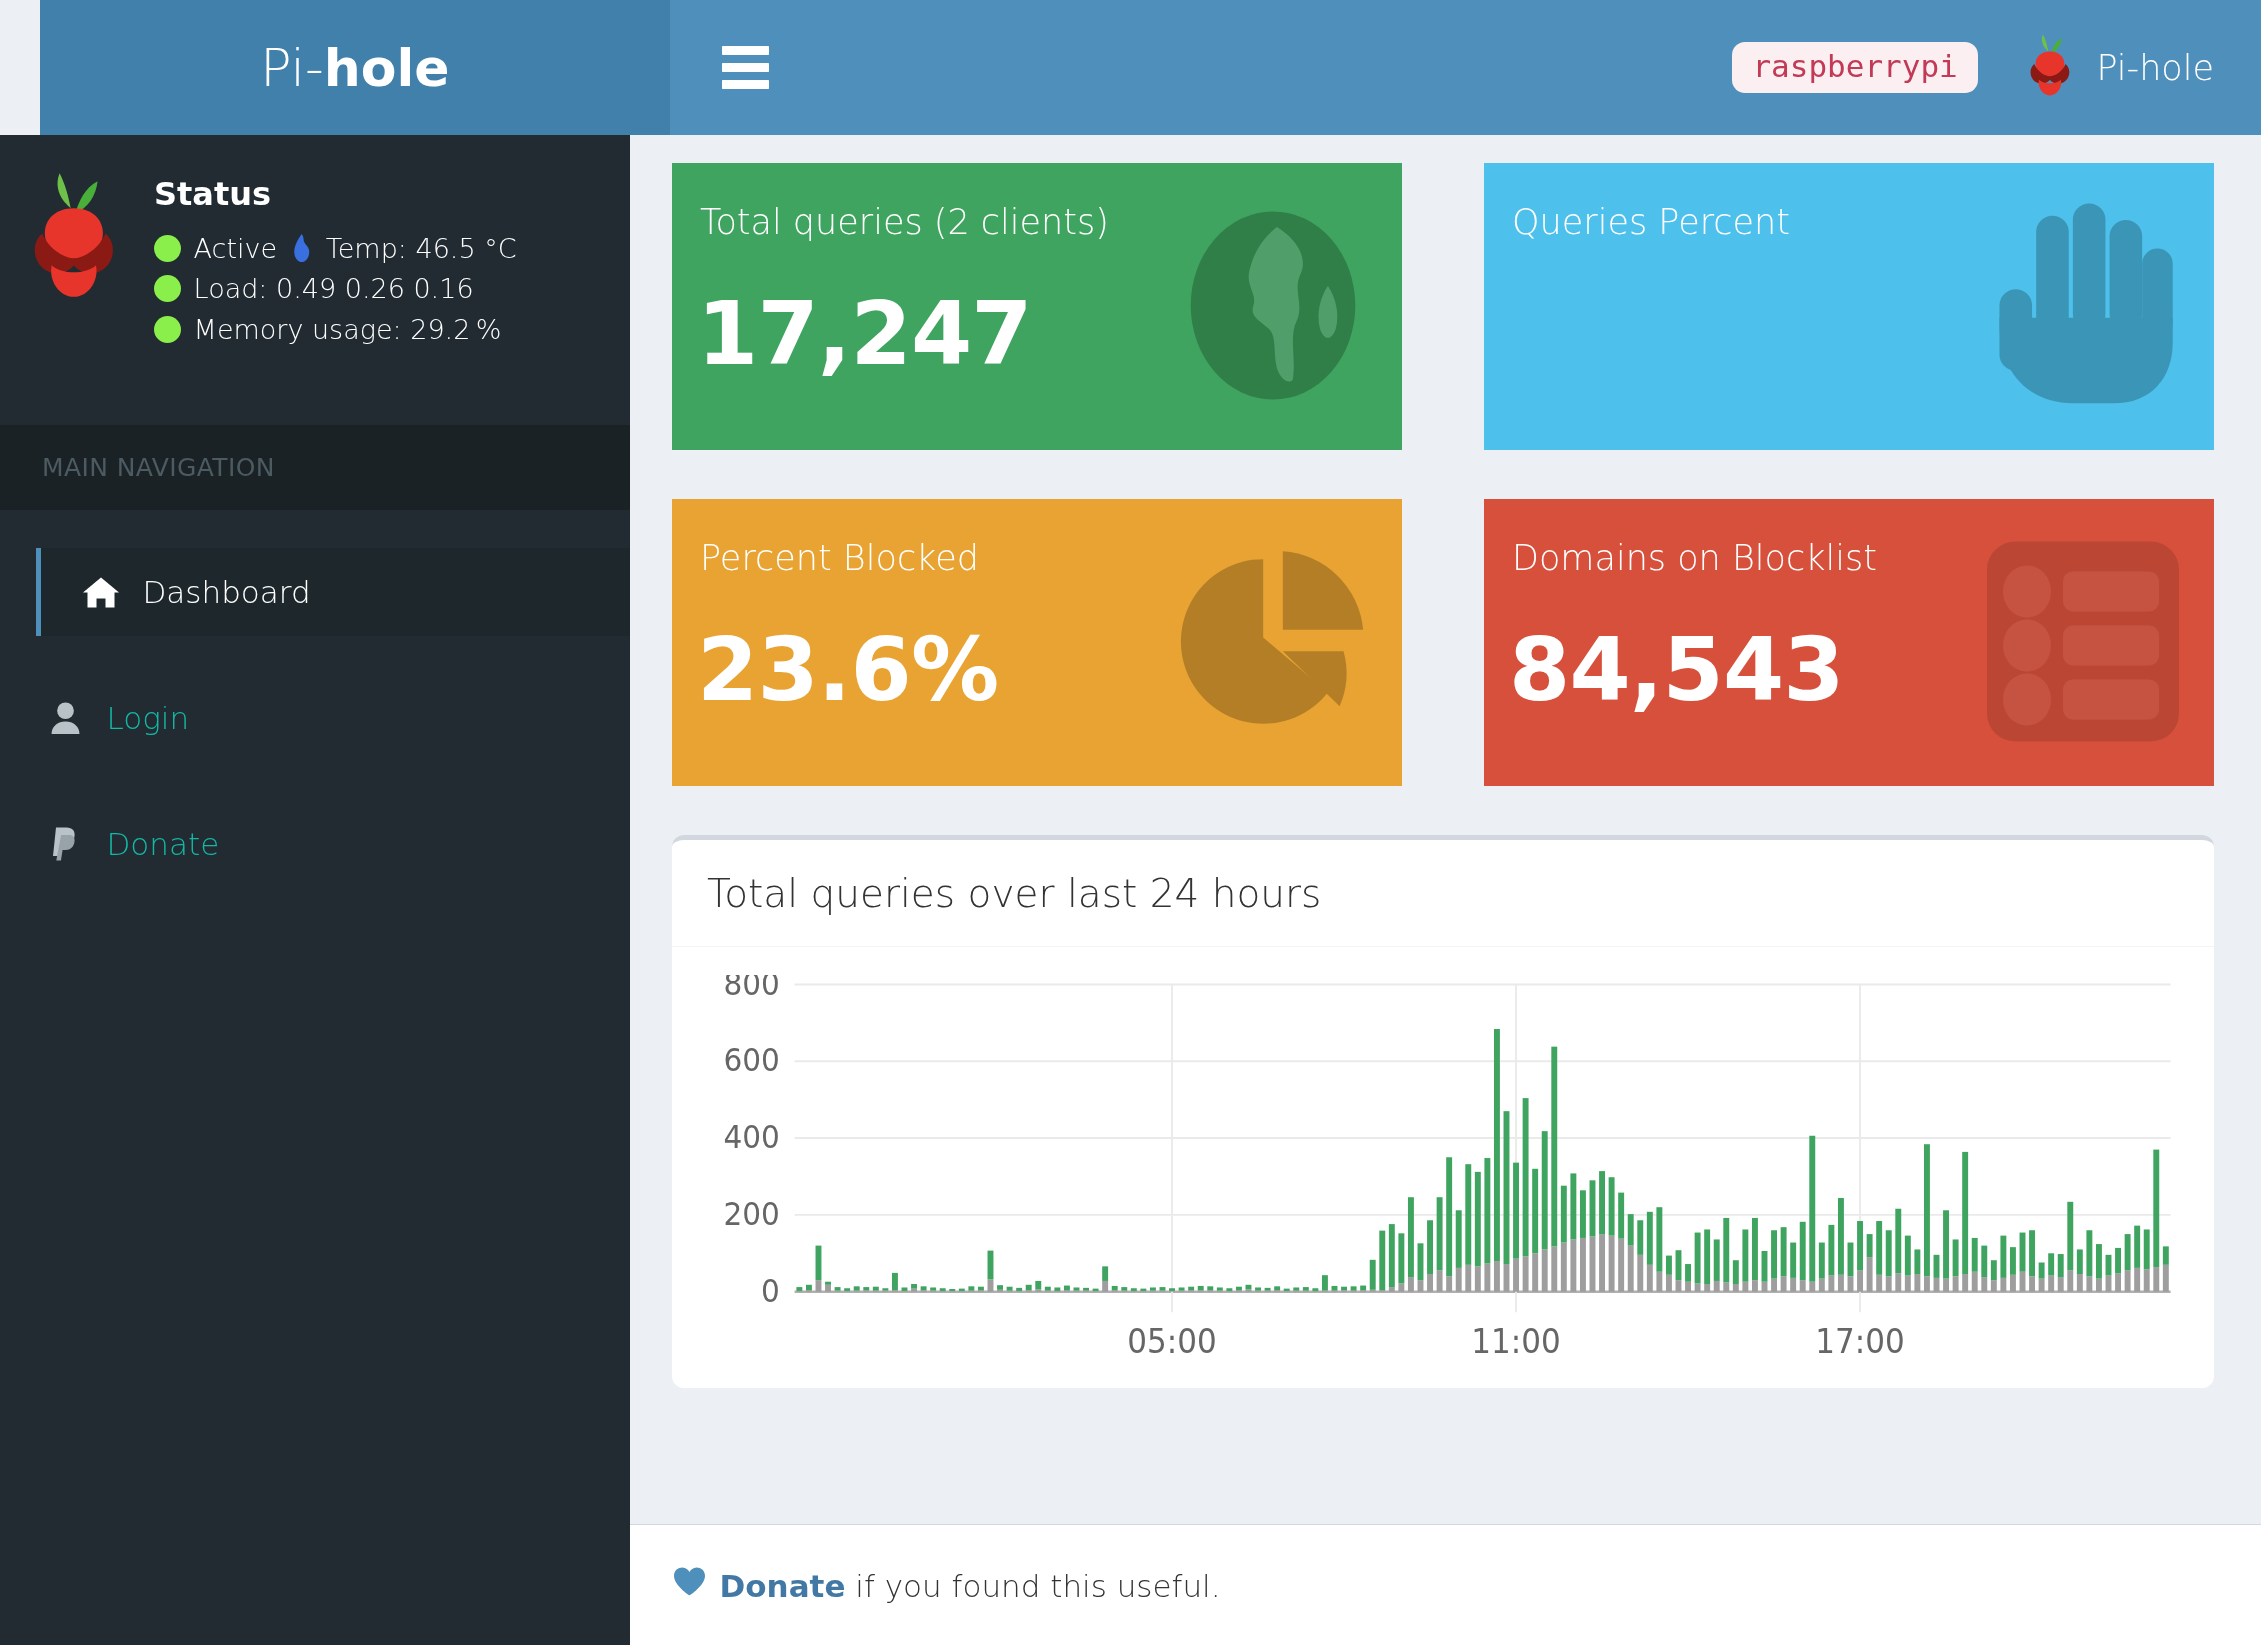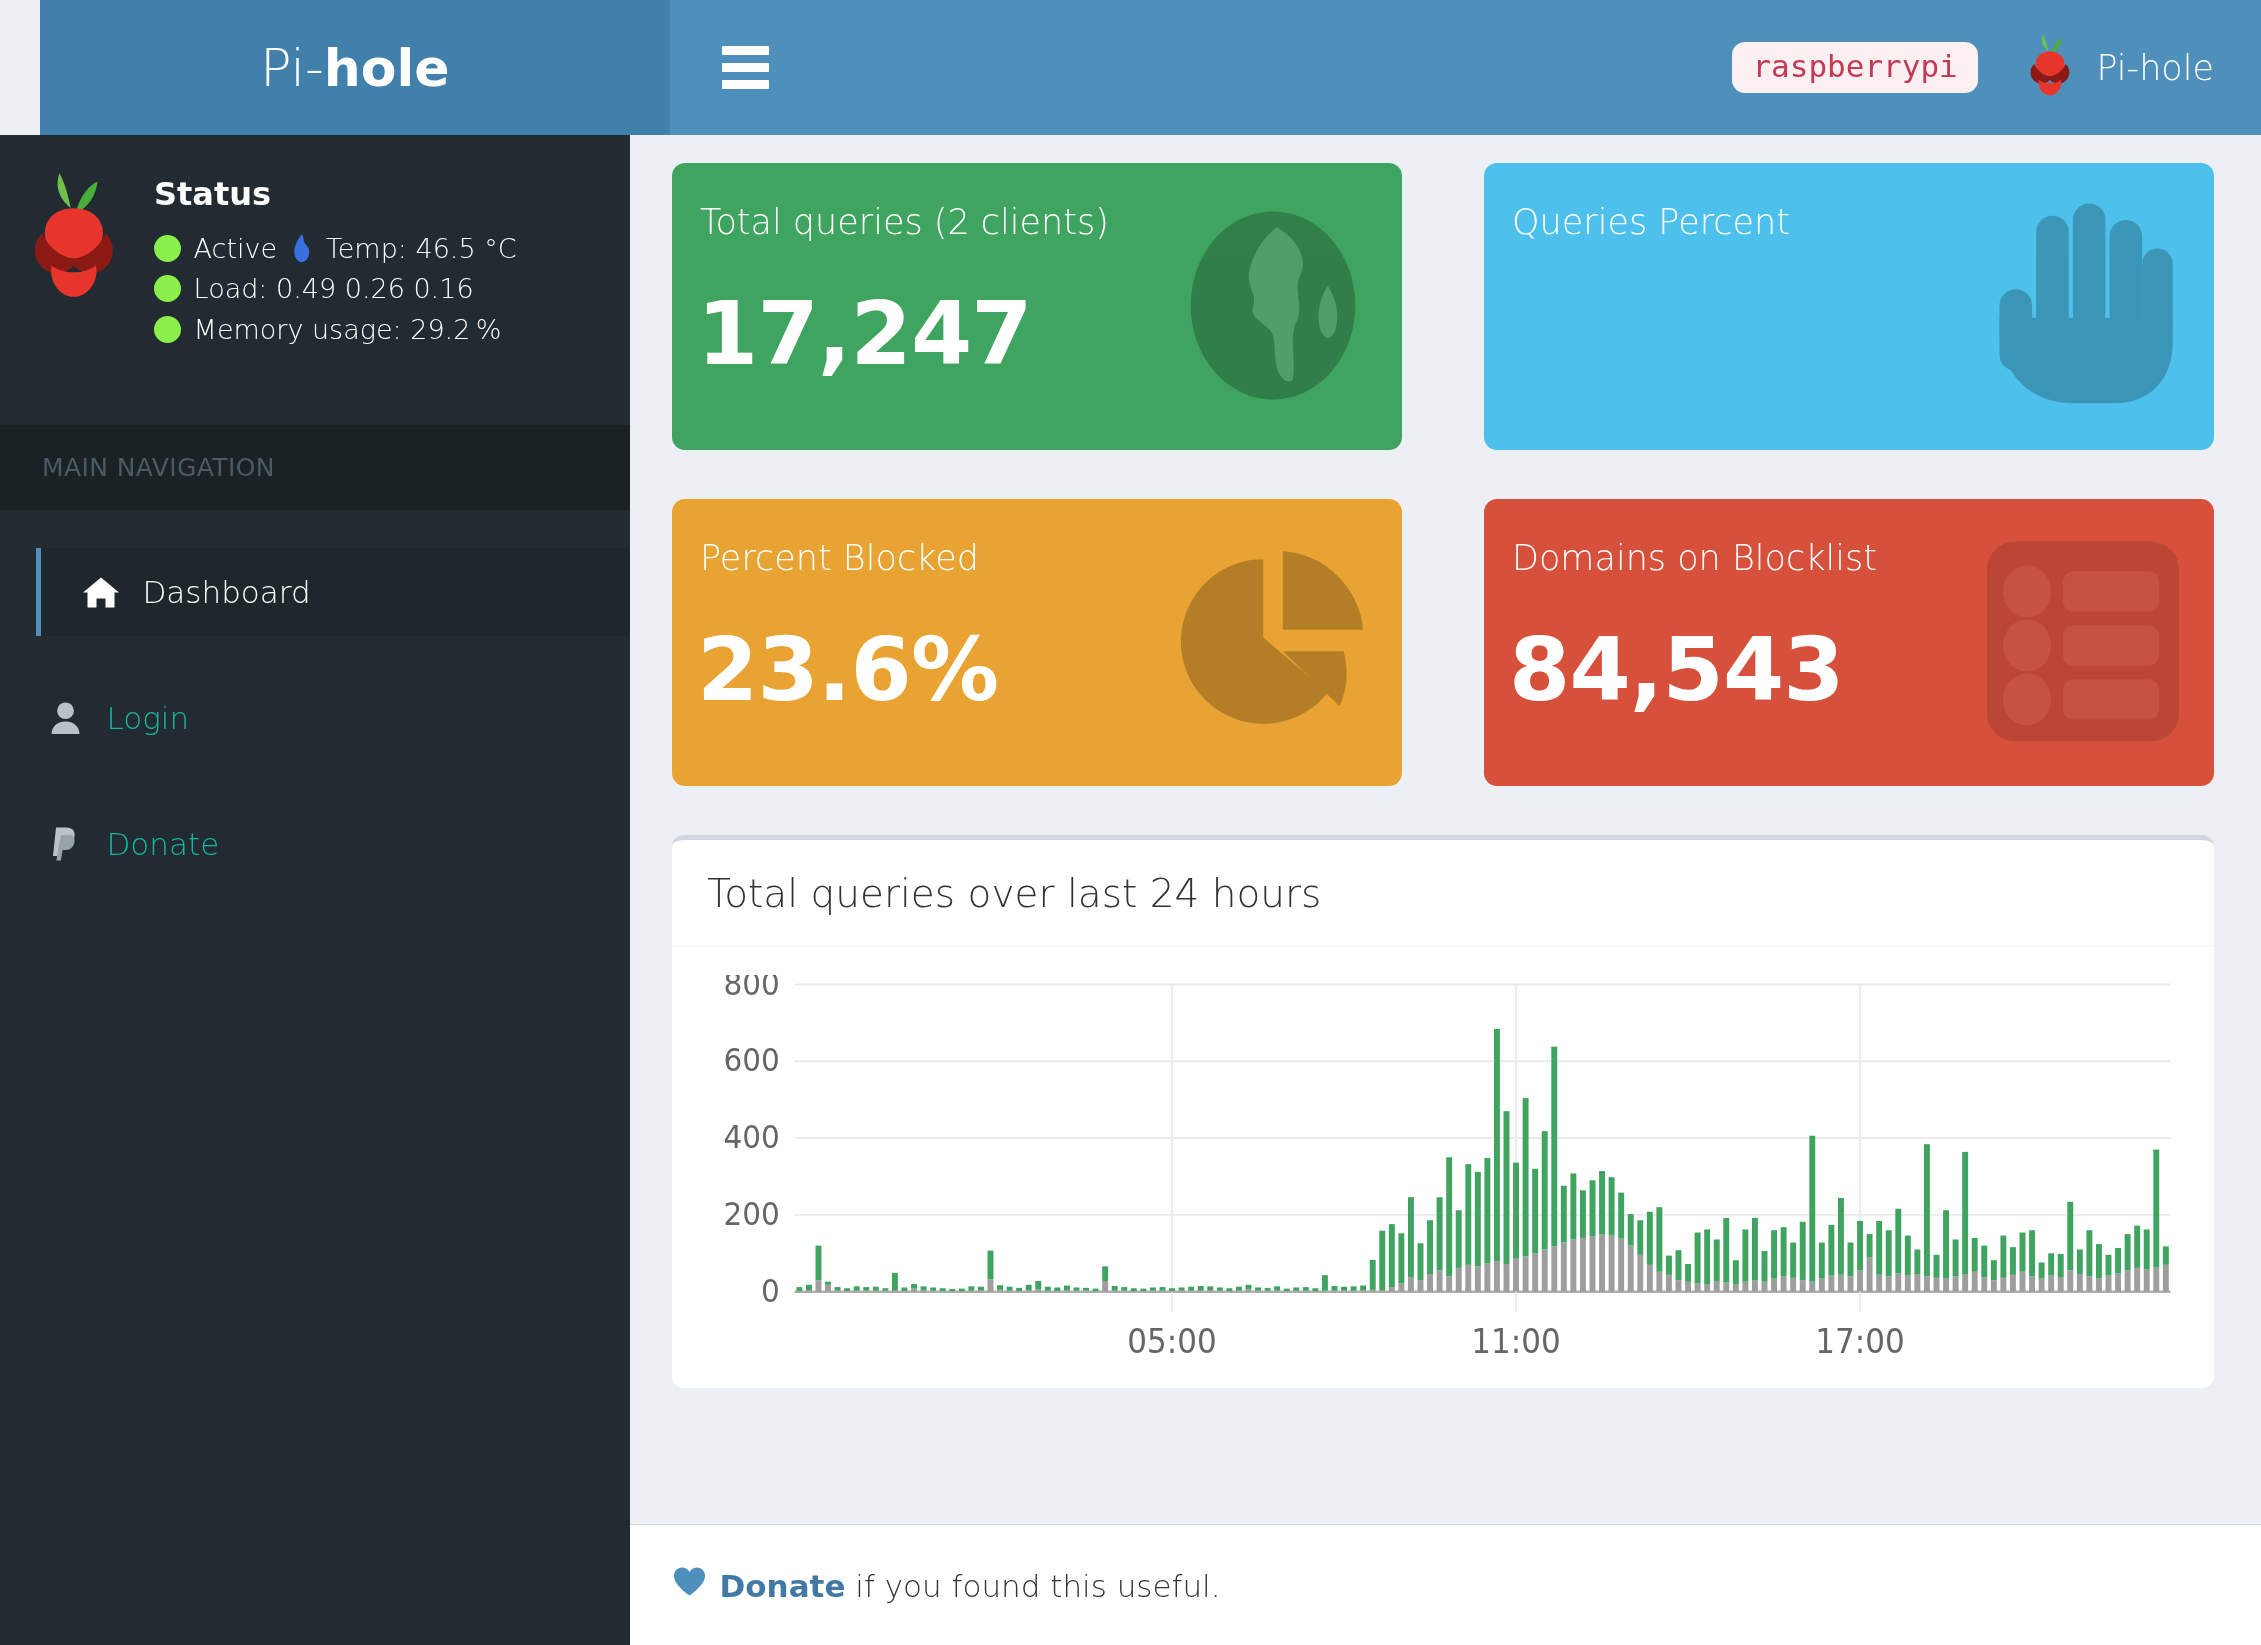--- a/index.html
+++ b/index.html
@@ -57,21 +57,21 @@
   }
   .nav-item.active { background: #1e282c; color: #fff; border-left-color: #4f8fbb; margin-left: 36px; }
   .nav-icon { width: 36px; height: 36px; display: flex; align-items: center; justify-content: center; flex: 0 0 36px; }
   .sidebar-fill { flex: 1; background: #212b31; }
 
   
   .main { flex: 1; display: flex; flex-direction: column; background: #ecf0f5; min-width: 0; }
   .content { flex: 1; padding: 28px 47px 0 42px; min-height: 0; }
   .cards { display: grid; grid-template-columns: 1fr 1fr; gap: 0 82px; }
   .stat-card {
-    position: relative; height: 287px; border-radius: 13px;
+    position: relative; height: 287px; border-radius: 0;
     margin-bottom: 49px; overflow: hidden; color: #fff; cursor: pointer;
   }
   .stat-card .label { position: absolute; left: 28px; top: 39px; font-size: 35px; font-weight: 300; }
   .stat-card .value { position: absolute; left: 25px; top: 100px; font-size: 88px; font-weight: 700; letter-spacing: -0.8px; margin-top: 19px; }
   .stat-icon { position: absolute; right: 31px; top: 50%; transform: translateY(-50%); opacity: 0.22; }
   .c-green { background: #3fa45f; }
   .c-blue  { background: #4dc0ec; }
   .c-orange{ background: #e8a333; }
   .c-red   { background: #d6503c; }
 

